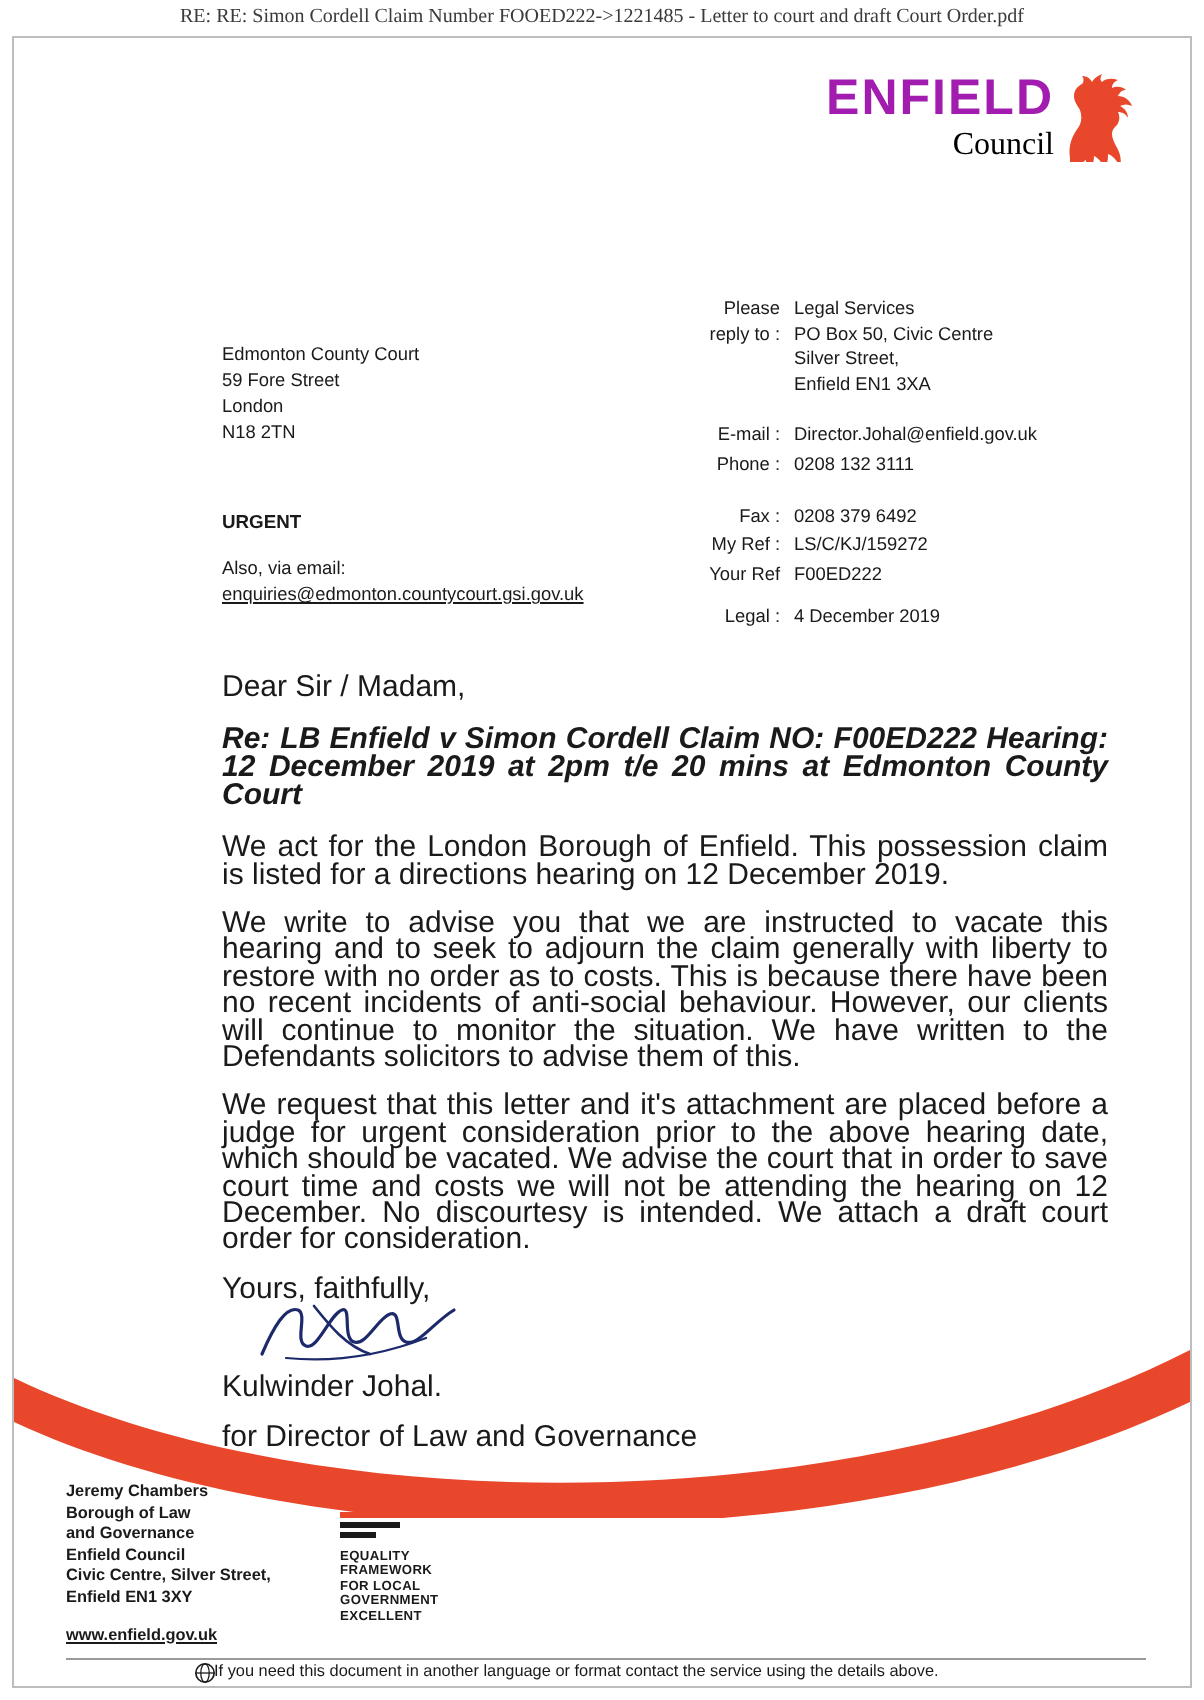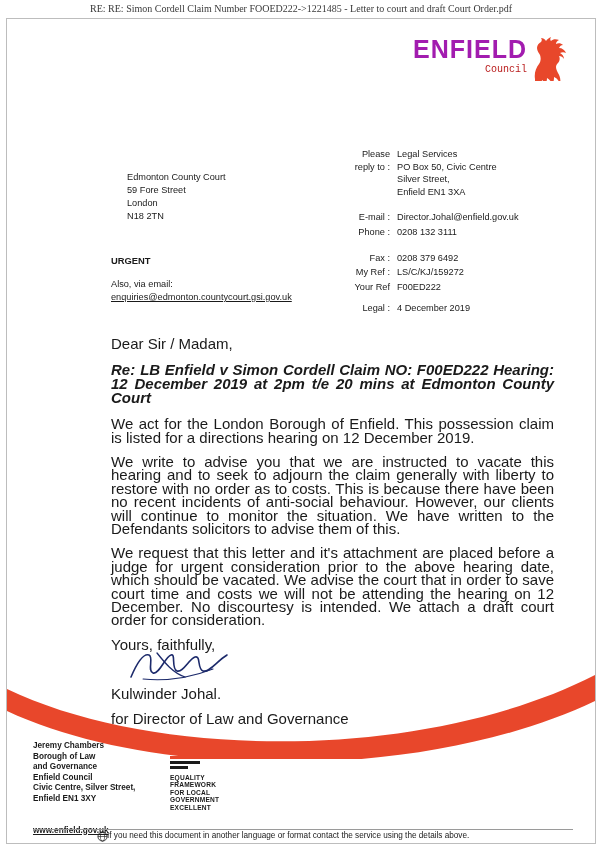--- a/index.html
+++ b/index.html
@@ -57,36 +57,36 @@
     letter-spacing: 1px;
     font-weight: bold;
     color: #a21caf;
     font-family: "Liberation Sans", sans-serif;
     line-height: 1;
   }
   .logo .sub {
     position: absolute;
     right: 46px;
     top: 31px;
-    font-size: 10px;
-    color: #b91c1c;
-    font-family: Liberation Mono, monospace;
+    font-size: 16px;
+    color: #000000;
+    font-family: Liberation Serif, serif;
   }
   .logo .beast {
     position: absolute;
     right: 0;
     top: 0;
     width: 44px;
     height: 48px;
   }
 
   
   .addr-left {
     position: absolute;
-    left: 120px;
+    left: 104px;
     top: 152px;
     font-size: 9.2px;
     line-height: 13px;
     color: #1a1a1a;
   }
   .urgent {
     position: absolute;
     left: 104px;
     top: 236px;
     font-size: 9.4px;
@@ -185,21 +185,21 @@
   .footer {
     position: absolute;
     left: 26px;
     top: 722px;
     font-size: 8.2px;
     line-height: 10.6px;
     font-weight: bold;
   }
   .footer .web {
     text-decoration: underline;
-    margin-top: 21px;
+    margin-top: 8px;
     display: block;
   }
   .equality {
     position: absolute;
     left: 163px;
     top: 737px;
     width: 120px;
     font-size: 6.6px;
     line-height: 7.6px;
     font-weight: bold;

